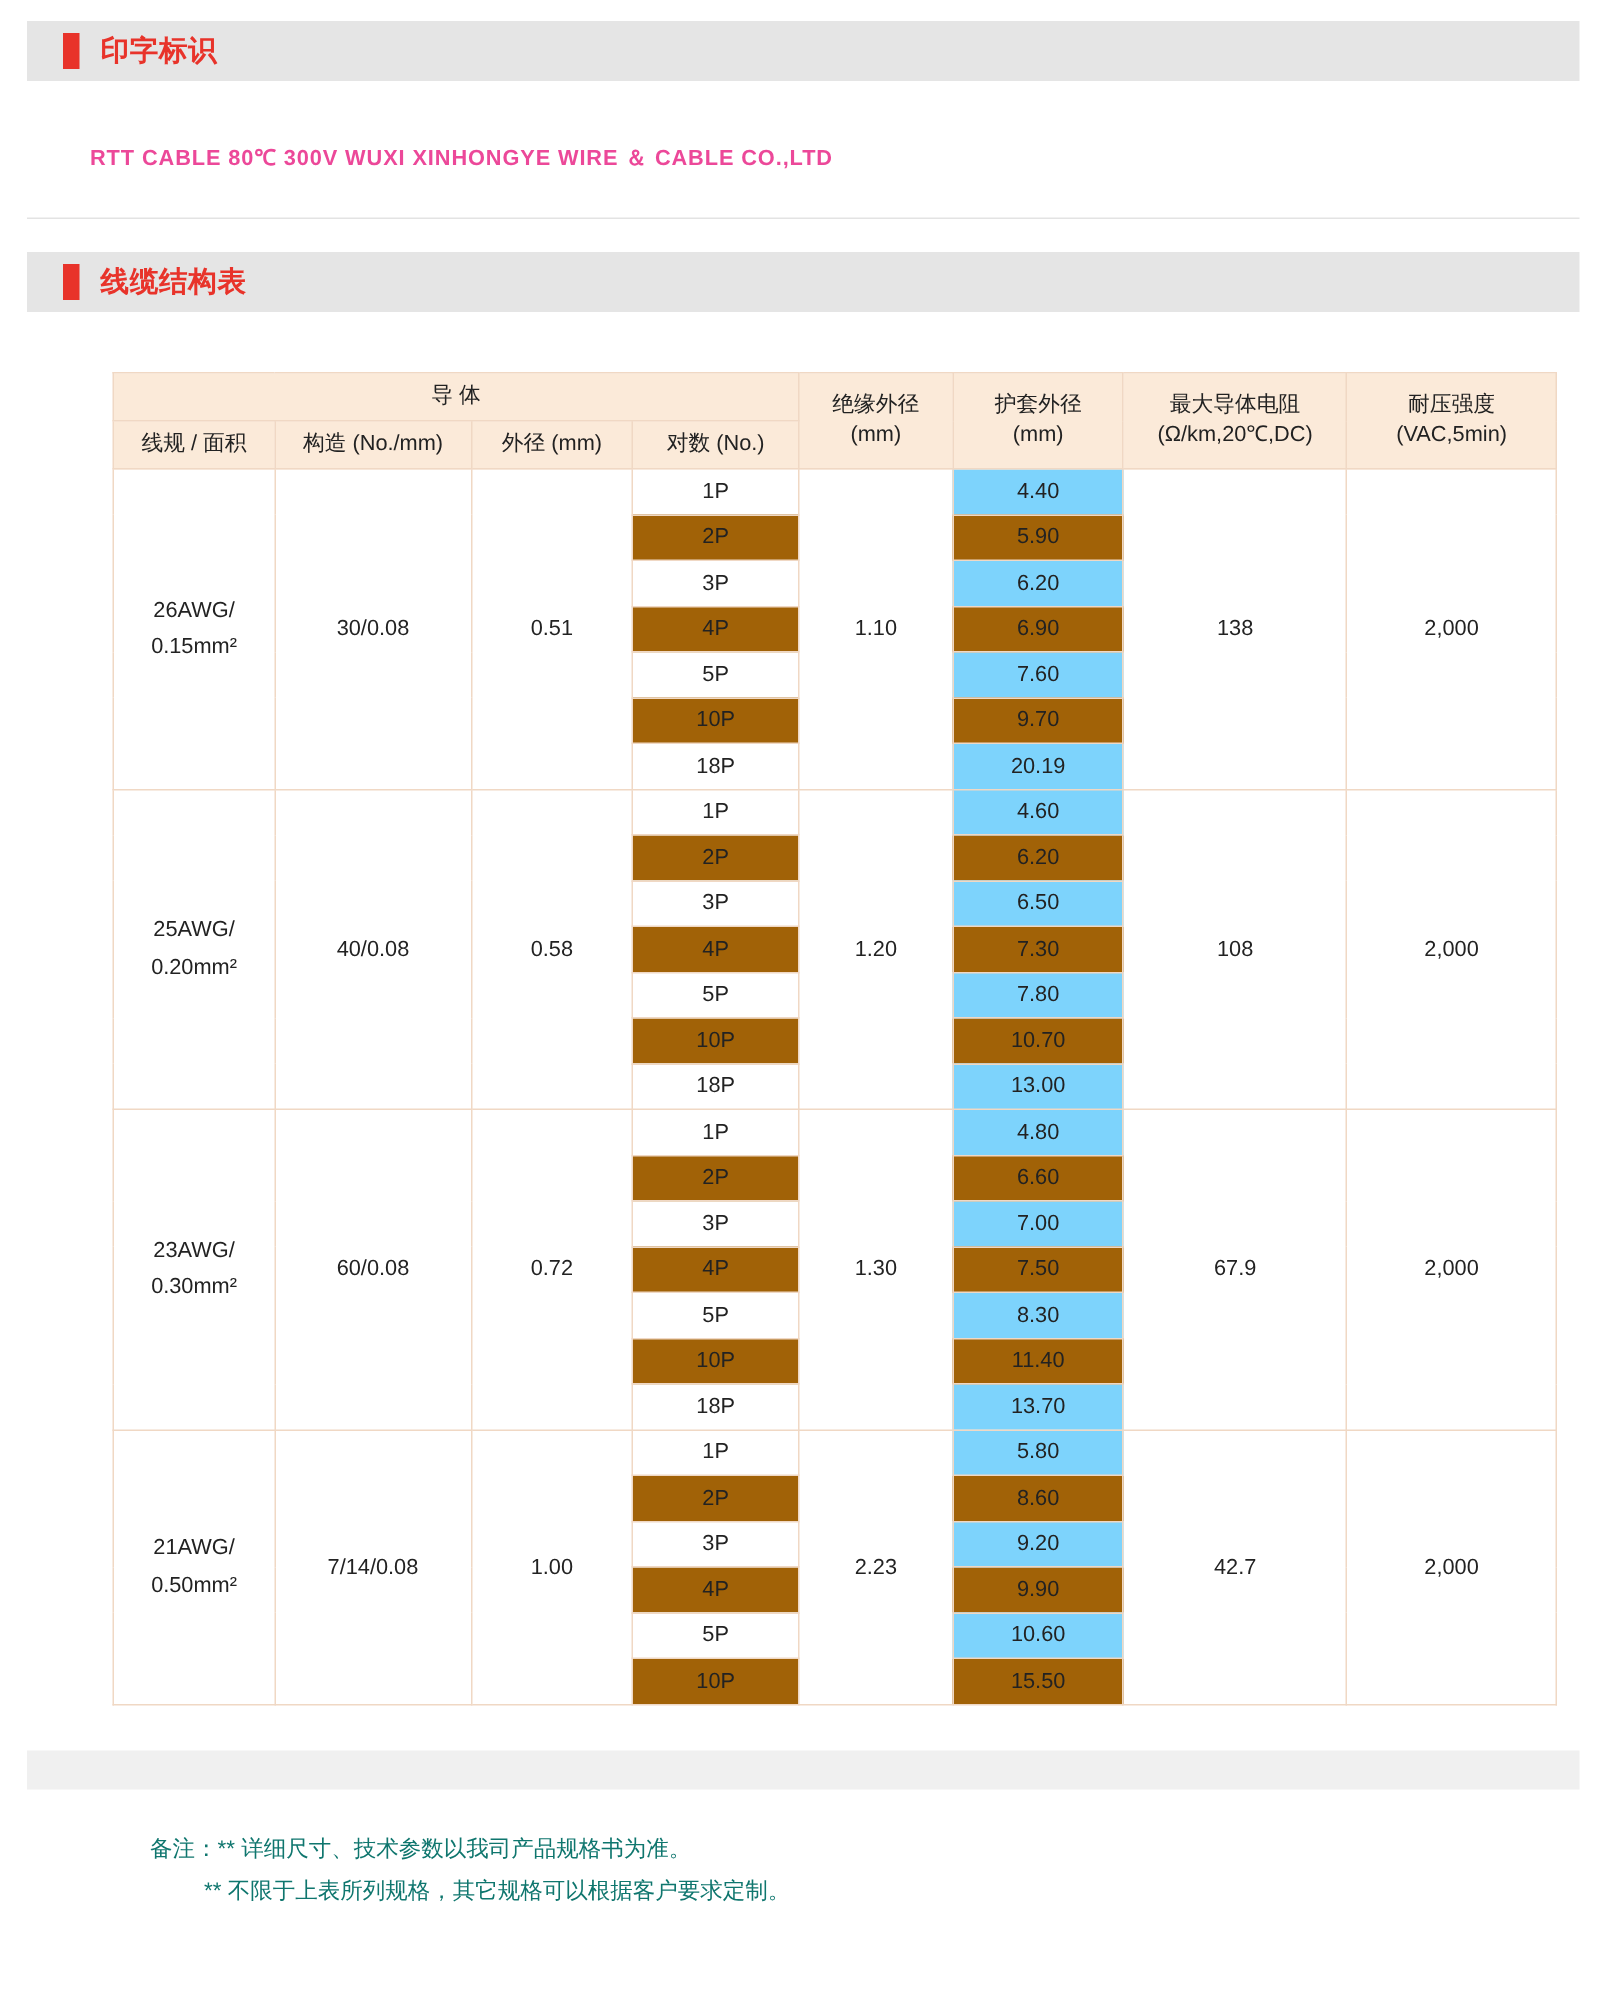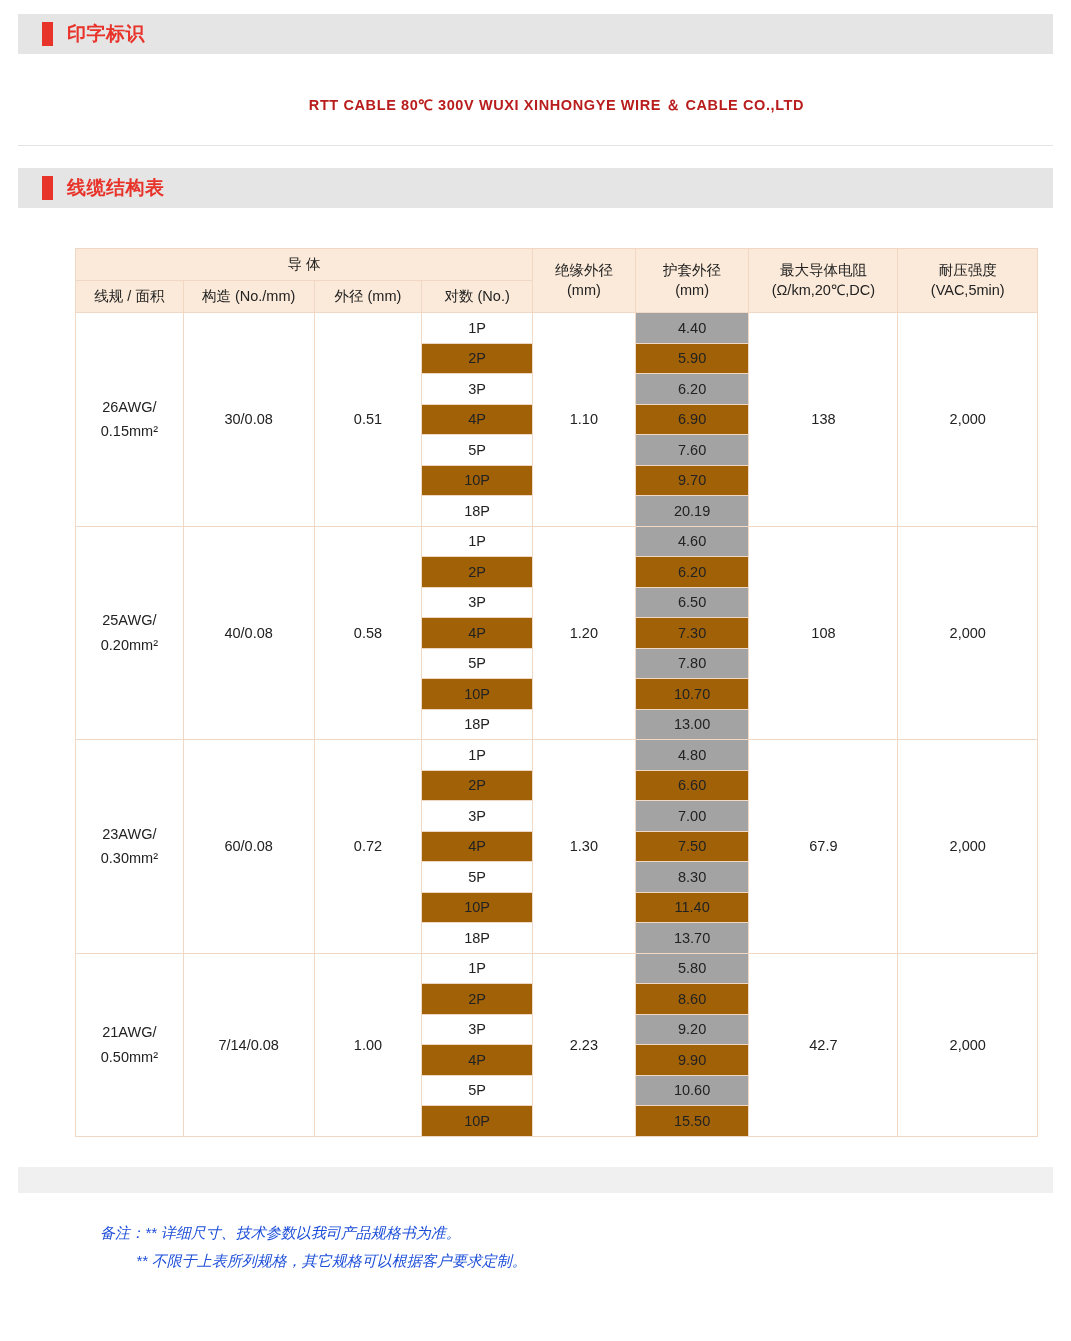--- a/index.html
+++ b/index.html
@@ -45,24 +45,23 @@
 
   
   .print-block {
     margin: 0 18px;
     padding: 40px 0 30px 42px;
     border-bottom: 1px solid #e3e3e3;
   }
   .print-text {
     font-size: 14.5px;
     font-weight: bold;
-    color: #b91c1c;
+    color: #ec4899;
     letter-spacing: 0.6px;
     white-space: nowrap;
-    text-align: center;
   }
 
   
   .table-wrap {
     margin: 40px 18px 0 18px;
     padding: 0 36px;
   }
   table.structure {
     border-collapse: collapse;
     width: 100%;
@@ -91,37 +90,36 @@
   tbody td { height: 30.5px; }
   td.rowlabel {
     line-height: 1.7;
   }
   td.pair {
     background: #fff;
   }
   td.pair.alt, td.od.alt {
     background: #a16207;
   }
-  td.od { background: #a3a3a3; }
+  td.od { background: #7dd3fc; }
 
   .grp-sep td { border-top: 1px solid #f0c9a5; }
 
   
   .bottom-bar {
     margin: 30px 18px 0 18px;
     height: 26px;
     background: #f0f0f0;
   }
   .notes {
     margin: 26px 18px 16px 18px;
     padding-left: 82px;
-    color: #1d4ed8;
+    color: #0f766e;
     font-size: 15px;
     line-height: 1.9;
-    font-style: italic;
   }
   .notes .line2 { padding-left: 36px; }
 </style>
 </head>
 <body>
 
 <div class="page">
 
   <div class="section-head" id="head1">
     <span class="bar"></span>

